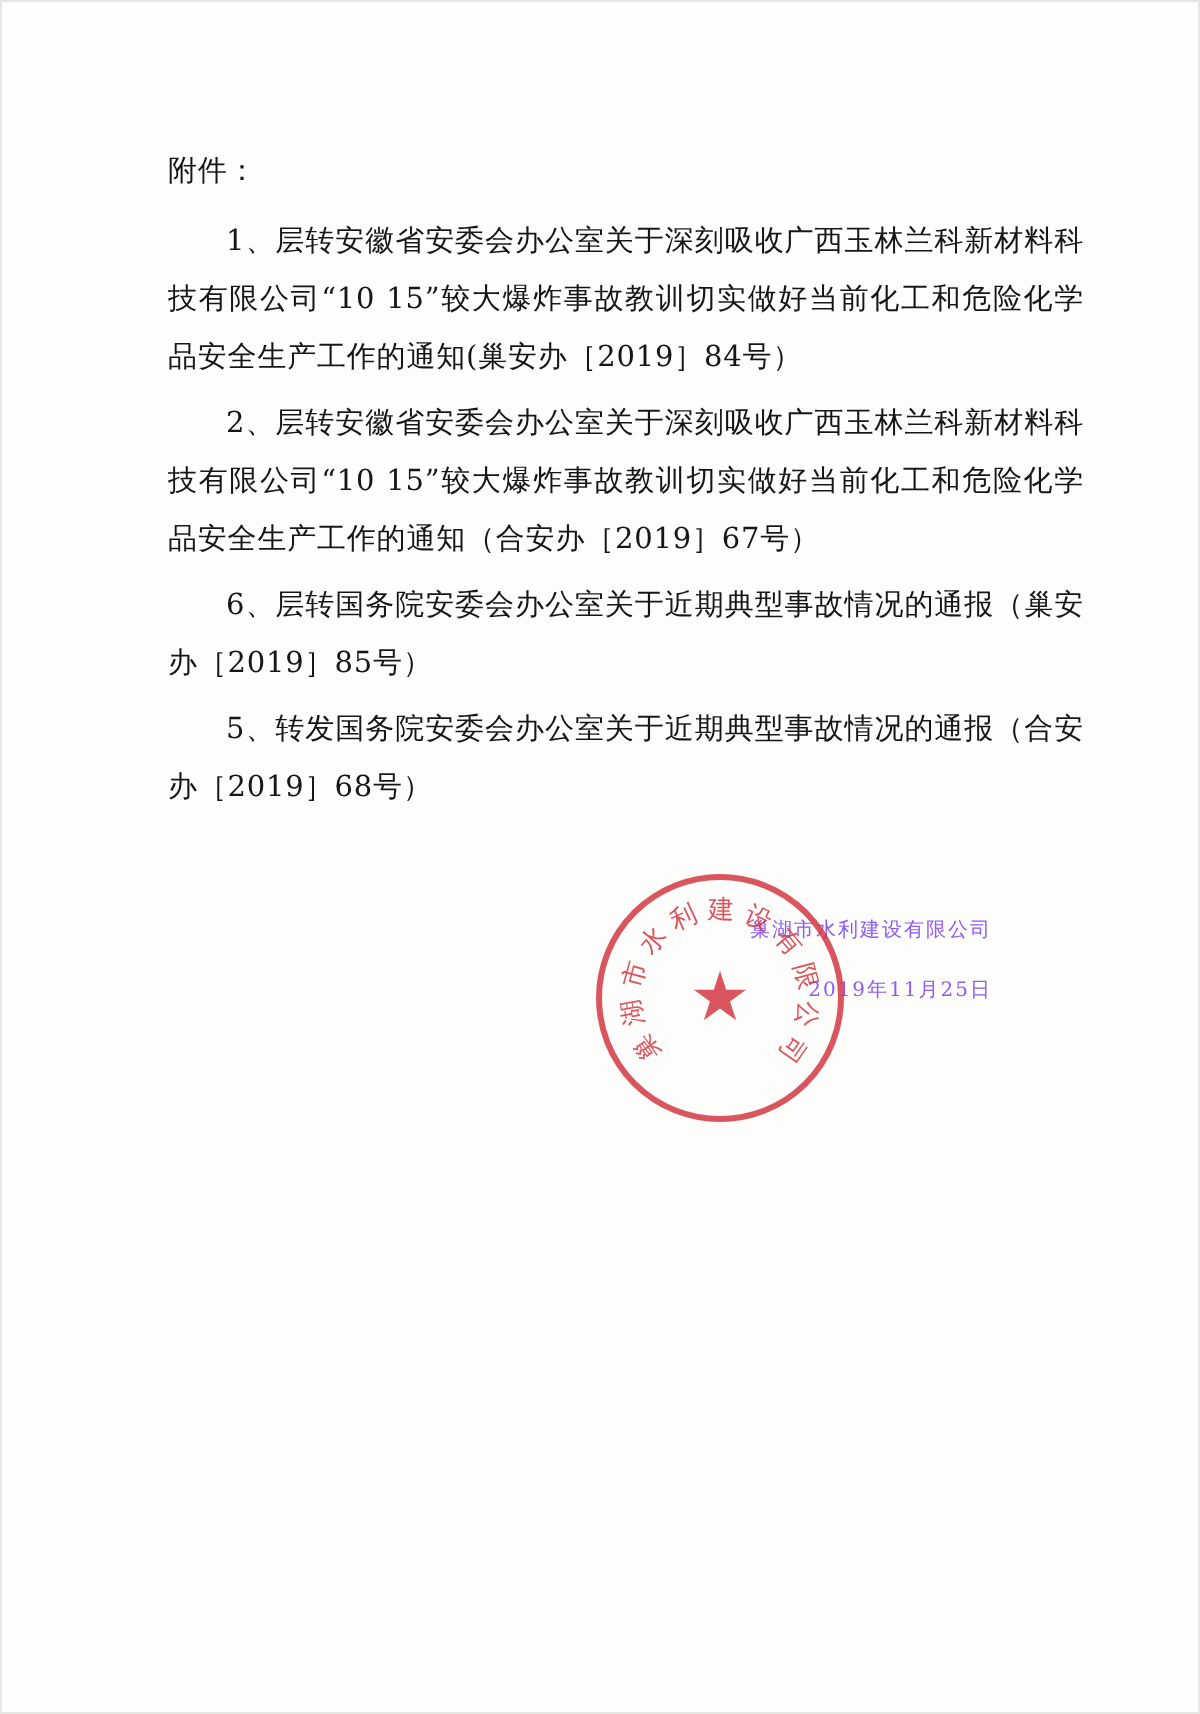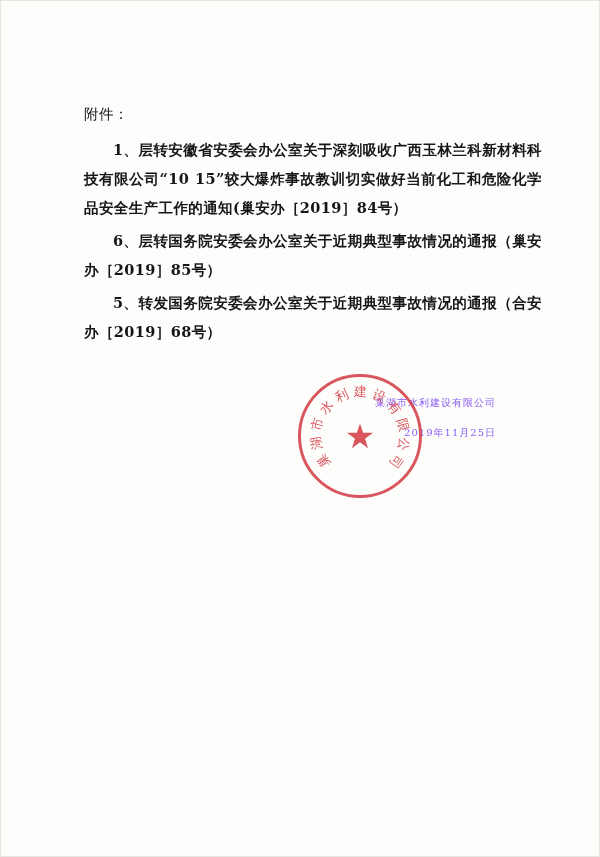--- a/index.html
+++ b/index.html
@@ -20,32 +20,30 @@
     height: 857px;
     background: #fdfdfb;
     box-sizing: border-box;
     padding: 72px 58px 40px 84px;
   }
   .doc-body {
     font-size: 14.5px;
     line-height: 29px;
     letter-spacing: 0.4px;
     color: #161616;
-    margin-top: 28px;
   }
   .lead {
     margin: 0 0 6px 0;
     text-indent: 0;
   }
   .item {
     margin: 0 0 4px 0;
     text-indent: 2em;
     text-align: justify;
     text-justify: inter-ideograph;
-    font-weight: bold;
   }
   .sign-block {
     margin-top: 42px;
     position: relative;
     text-align: right;
     padding-right: 46px;
   }
   .sign-line {
     font-size: 10px;
     line-height: 30px;
@@ -102,20 +100,21 @@
 </head>
 <body>
 
 <div class="page">
   <div class="paper-edge"></div>
 
   <div class="doc-body">
     <p class="lead">附件：</p>
 
     <p class="item">1、层转安徽省安委会办公室关于深刻吸收广西玉林兰科新材料科技有限公司“10 15”较大爆炸事故教训切实做好当前化工和危险化学品安全生产工作的通知(巢安办［2019］84号）</p>
+    <p class="item">2、层转安徽省安委会办公室关于深刻吸收广西玉林兰科新材料科技有限公司“10 15”较大爆炸事故教训切实做好当前化工和危险化学品安全生产工作的通知（合安办［2019］67号）</p>
     <p class="item">6、层转国务院安委会办公室关于近期典型事故情况的通报（巢安办［2019］85号）</p>
     <p class="item">5、转发国务院安委会办公室关于近期典型事故情况的通报（合安办［2019］68号）</p>
   </div>
 
   <div class="sign-block">
     <div class="seal">
       <div class="seal-text" id="seal-text">
           <span style="transform: rotate(-215deg) translate(46px) rotate(90deg) translate(-6px, -7px);">巢</span>
           <span style="transform: rotate(-190deg) translate(46px) rotate(90deg) translate(-6px, -7px);">湖</span>
           <span style="transform: rotate(-165deg) translate(46px) rotate(90deg) translate(-6px, -7px);">市</span>

